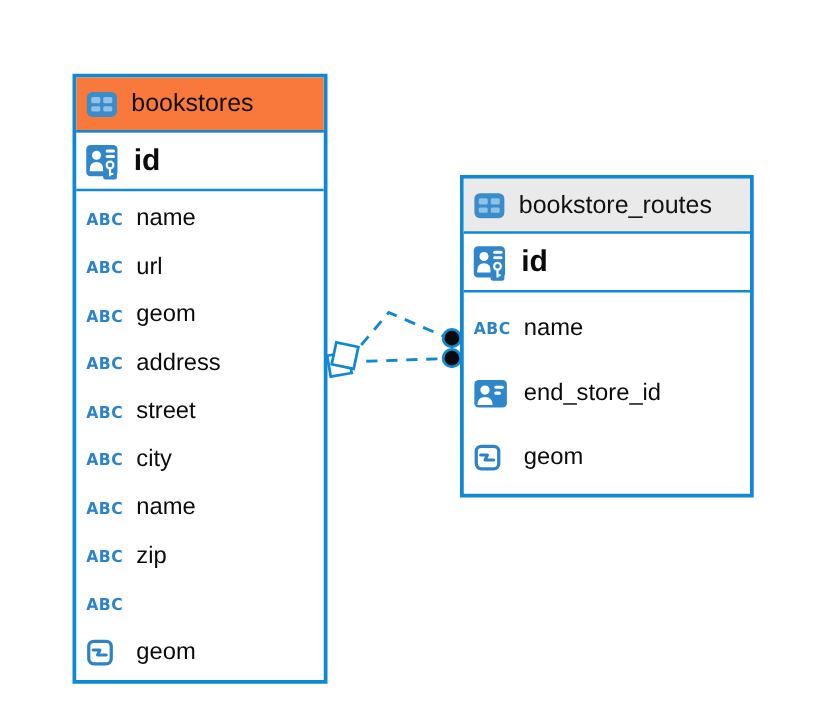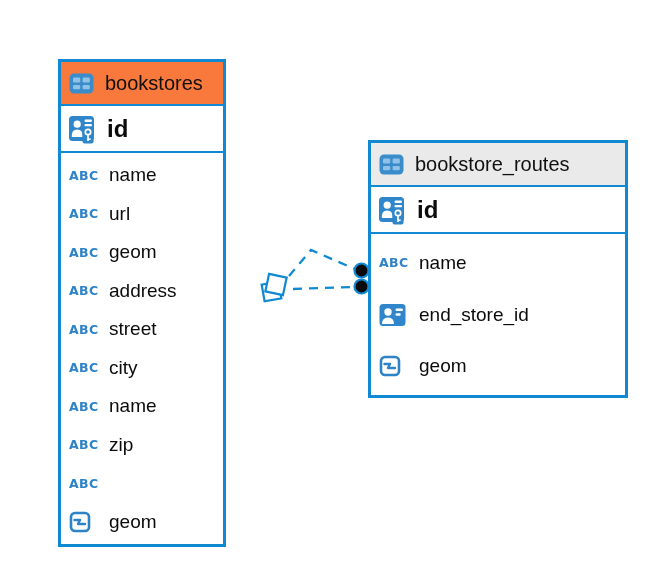--- a/index.html
+++ b/index.html
@@ -42,21 +42,21 @@
     transform:scaleY(1.05);
   }
   .relations-svg{position:absolute;inset:0;pointer-events:none;}
   .relations-svg .hit{pointer-events:stroke;}
 </style>
 </head>
 <body>
 
 <div class="erd-canvas">
 
-  <div class="table" style="left:58px;top:59px;width:168px;height:488px;">
+  <div class="table" style="left:58px;top:59px;width:204px;height:488px;">
 
     <div class="tbl-header" style="background:#F8793B">
       <span class="icon-slot" style="width:27px;flex-basis:27px;">
         <svg width="25" height="21" viewBox="0 0 25 21">
           <rect x="0.5" y="0.5" width="24" height="20" rx="4.5" fill="#3A8CCB"></rect>
           <rect x="4" y="4.5" width="7.2" height="5" rx="1.2" fill="#8FC2E6"></rect>
           <rect x="13.6" y="4.5" width="7.2" height="5" rx="1.2" fill="#8FC2E6"></rect>
           <rect x="4" y="12" width="7.2" height="4.2" rx="1.2" fill="#8FC2E6"></rect>
           <rect x="13.6" y="12" width="7.2" height="4.2" rx="1.2" fill="#8FC2E6"></rect>
         </svg>
@@ -140,21 +140,21 @@
           <svg width="22" height="22" viewBox="0 0 22 22">
             <rect x="2" y="2" width="18" height="18" rx="4" fill="#fff" stroke="#2E82C6" stroke-width="2.6"></rect>
             <path d="M5.5 9 h5.5 l-2 4 h7" fill="none" stroke="#2E82C6" stroke-width="2.4" stroke-linecap="round" stroke-linejoin="round"></path>
           </svg>
         </span>
         <span>geom</span>
       </div>
     </div>
   </div>
 
-  <div class="table" style="left:368px;top:140px;width:260px;height:258px;">
+  <div class="table" style="left:368px;top:140px;width:235px;height:258px;">
 
     <div class="tbl-header" style="background:#EAEAEA">
       <span class="icon-slot" style="width:27px;flex-basis:27px;">
         <svg width="25" height="21" viewBox="0 0 25 21">
           <rect x="0.5" y="0.5" width="24" height="20" rx="4.5" fill="#3A8CCB"></rect>
           <rect x="4" y="4.5" width="7.2" height="5" rx="1.2" fill="#8FC2E6"></rect>
           <rect x="13.6" y="4.5" width="7.2" height="5" rx="1.2" fill="#8FC2E6"></rect>
           <rect x="4" y="12" width="7.2" height="4.2" rx="1.2" fill="#8FC2E6"></rect>
           <rect x="13.6" y="12" width="7.2" height="4.2" rx="1.2" fill="#8FC2E6"></rect>
         </svg>

